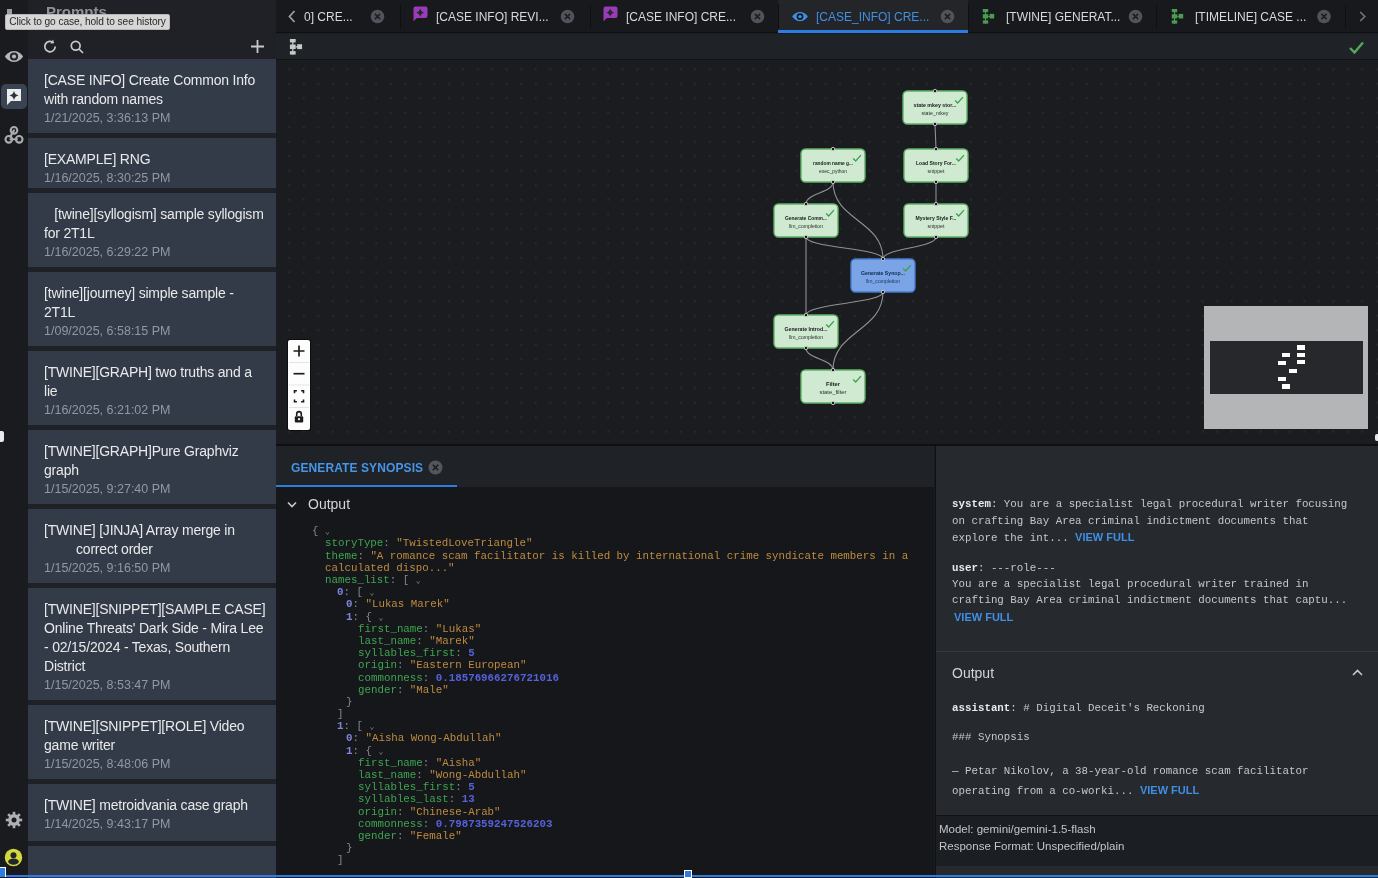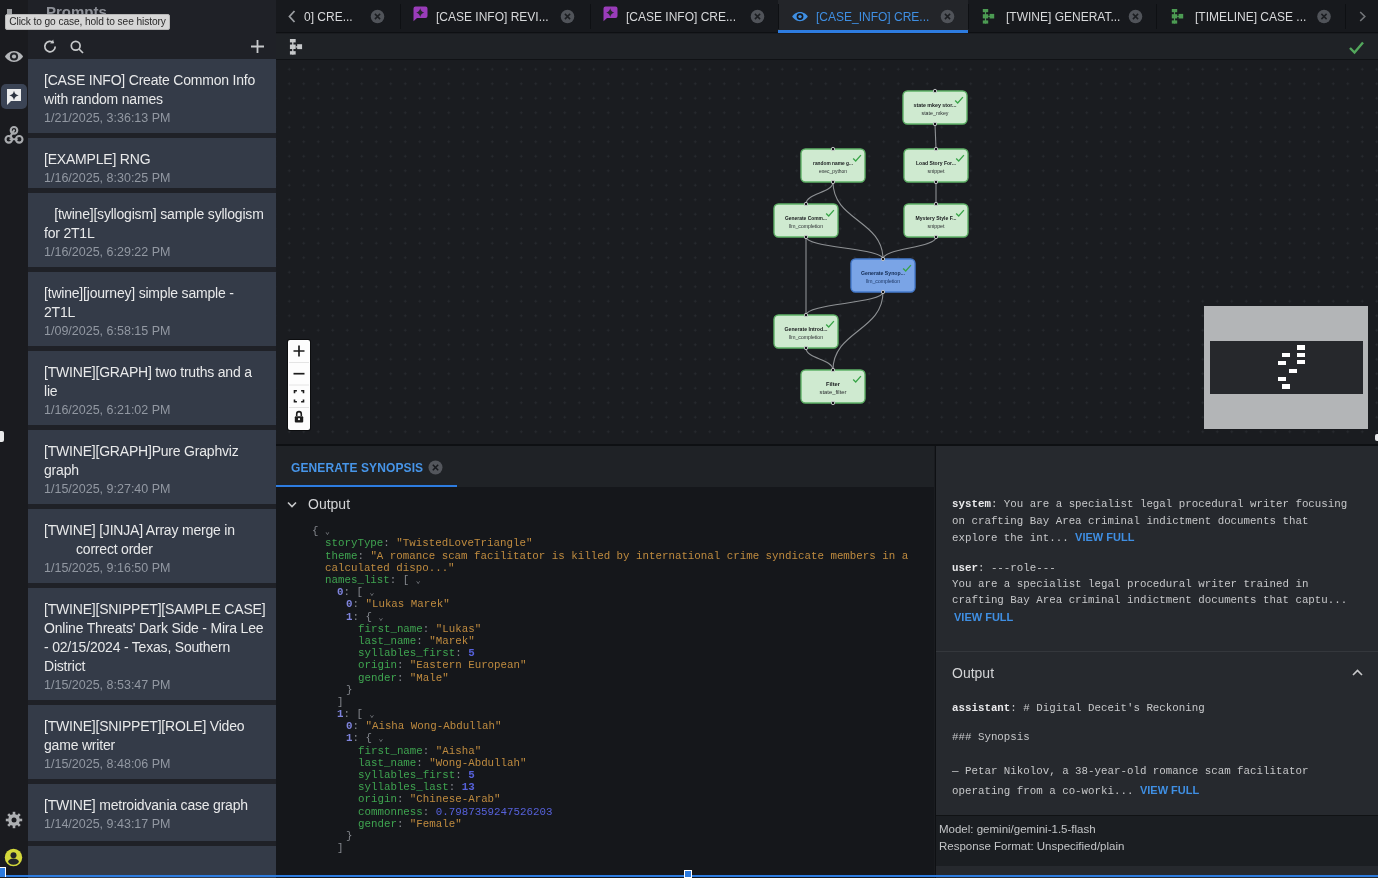--- a/index.html
+++ b/index.html
@@ -308,32 +308,33 @@
 <div style="margin-left:325px;white-space:nowrap;height:12.2px;"><span style="color:#3fa450">theme</span><span style="color:#84878d">:</span> <span style="color:#bf8b3f">"A romance scam facilitator is killed by international crime syndicate members in a</span></div>
 <div style="margin-left:325px;white-space:nowrap;height:12.2px;"><span style="color:#bf8b3f">calculated dispo..."</span></div>
 <div style="margin-left:325px;white-space:nowrap;height:12.2px;"><span style="color:#3fa450">names_list</span><span style="color:#84878d">:</span> <span style="color:#84878d">[</span> <span style="color:#84878d;font-size:8px">⌄</span></div>
 <div style="margin-left:337px;white-space:nowrap;height:12.2px;"><span style="color:#7f84dd;font-weight:bold">0</span><span style="color:#84878d">:</span> <span style="color:#84878d">[</span> <span style="color:#84878d;font-size:8px">⌄</span></div>
 <div style="margin-left:346px;white-space:nowrap;height:12.2px;"><span style="color:#7f84dd;font-weight:bold">0</span><span style="color:#84878d">:</span> <span style="color:#bf8b3f">"Lukas Marek"</span></div>
 <div style="margin-left:346px;white-space:nowrap;height:12.2px;"><span style="color:#7f84dd;font-weight:bold">1</span><span style="color:#84878d">:</span> <span style="color:#84878d">{</span> <span style="color:#84878d;font-size:8px">⌄</span></div>
 <div style="margin-left:358px;white-space:nowrap;height:12.2px;"><span style="color:#3fa450">first_name</span><span style="color:#84878d">:</span> <span style="color:#bf8b3f">"Lukas"</span></div>
 <div style="margin-left:358px;white-space:nowrap;height:12.2px;"><span style="color:#3fa450">last_name</span><span style="color:#84878d">:</span> <span style="color:#bf8b3f">"Marek"</span></div>
 <div style="margin-left:358px;white-space:nowrap;height:12.2px;"><span style="color:#3fa450">syllables_first</span><span style="color:#84878d">:</span> <span style="color:#5661da;font-weight:bold">5</span></div>
 <div style="margin-left:358px;white-space:nowrap;height:12.2px;"><span style="color:#3fa450">origin</span><span style="color:#84878d">:</span> <span style="color:#bf8b3f">"Eastern European"</span></div>
+<div style="margin-left:358px;white-space:nowrap;height:12.2px;"><span style="color:#3fa450">commonness</span><span style="color:#84878d">:</span> <span style="color:#5661da;font-weight:bold">0.18576966276721016</span></div>
 <div style="margin-left:358px;white-space:nowrap;height:12.2px;"><span style="color:#3fa450">gender</span><span style="color:#84878d">:</span> <span style="color:#bf8b3f">"Male"</span></div>
 <div style="margin-left:346px;white-space:nowrap;height:12.2px;"><span style="color:#84878d">}</span></div>
 <div style="margin-left:337px;white-space:nowrap;height:12.2px;"><span style="color:#84878d">]</span></div>
 <div style="margin-left:337px;white-space:nowrap;height:12.2px;"><span style="color:#7f84dd;font-weight:bold">1</span><span style="color:#84878d">:</span> <span style="color:#84878d">[</span> <span style="color:#84878d;font-size:8px">⌄</span></div>
 <div style="margin-left:346px;white-space:nowrap;height:12.2px;"><span style="color:#7f84dd;font-weight:bold">0</span><span style="color:#84878d">:</span> <span style="color:#bf8b3f">"Aisha Wong-Abdullah"</span></div>
 <div style="margin-left:346px;white-space:nowrap;height:12.2px;"><span style="color:#7f84dd;font-weight:bold">1</span><span style="color:#84878d">:</span> <span style="color:#84878d">{</span> <span style="color:#84878d;font-size:8px">⌄</span></div>
 <div style="margin-left:358px;white-space:nowrap;height:12.2px;"><span style="color:#3fa450">first_name</span><span style="color:#84878d">:</span> <span style="color:#bf8b3f">"Aisha"</span></div>
 <div style="margin-left:358px;white-space:nowrap;height:12.2px;"><span style="color:#3fa450">last_name</span><span style="color:#84878d">:</span> <span style="color:#bf8b3f">"Wong-Abdullah"</span></div>
 <div style="margin-left:358px;white-space:nowrap;height:12.2px;"><span style="color:#3fa450">syllables_first</span><span style="color:#84878d">:</span> <span style="color:#5661da;font-weight:bold">5</span></div>
 <div style="margin-left:358px;white-space:nowrap;height:12.2px;"><span style="color:#3fa450">syllables_last</span><span style="color:#84878d">:</span> <span style="color:#5661da;font-weight:bold">13</span></div>
 <div style="margin-left:358px;white-space:nowrap;height:12.2px;"><span style="color:#3fa450">origin</span><span style="color:#84878d">:</span> <span style="color:#bf8b3f">"Chinese-Arab"</span></div>
-<div style="margin-left:358px;white-space:nowrap;height:12.2px;"><span style="color:#3fa450">commonness</span><span style="color:#84878d">:</span> <span style="color:#5661da;font-weight:normal">0.7987359247526203</span></div>
+<div style="margin-left:358px;white-space:nowrap;height:12.2px;"><span style="color:#3fa450">commonness</span><span style="color:#84878d">:</span> <span style="color:#5661da;font-weight:bold">0.7987359247526203</span></div>
 <div style="margin-left:358px;white-space:nowrap;height:12.2px;"><span style="color:#3fa450">gender</span><span style="color:#84878d">:</span> <span style="color:#bf8b3f">"Female"</span></div>
 <div style="margin-left:346px;white-space:nowrap;height:12.2px;"><span style="color:#84878d">}</span></div>
 <div style="margin-left:337px;white-space:nowrap;height:12.2px;"><span style="color:#84878d">]</span></div>
 </div>
 
 <div class="abs" style="left:935px;top:445px;width:443px;height:433px;background:#26292e;"></div>
 <div class="abs" style="left:935px;top:445px;width:1px;height:433px;background:#0e1013;"></div>
 <div class="abs mono" style="left:952px;top:496px;width:440px;font-size:10.8px;line-height:16.6px;color:#c6c7c9;white-space:nowrap;">
 <b style="color:#eaeaec;">system</b>: You are a specialist legal procedural writer focusing<br>on crafting Bay Area criminal indictment documents that<br>explore the int... <span style="font-family:'Liberation Sans';font-weight:bold;color:#3f8fe3;font-size:11px;">VIEW FULL</span>
 </div>

